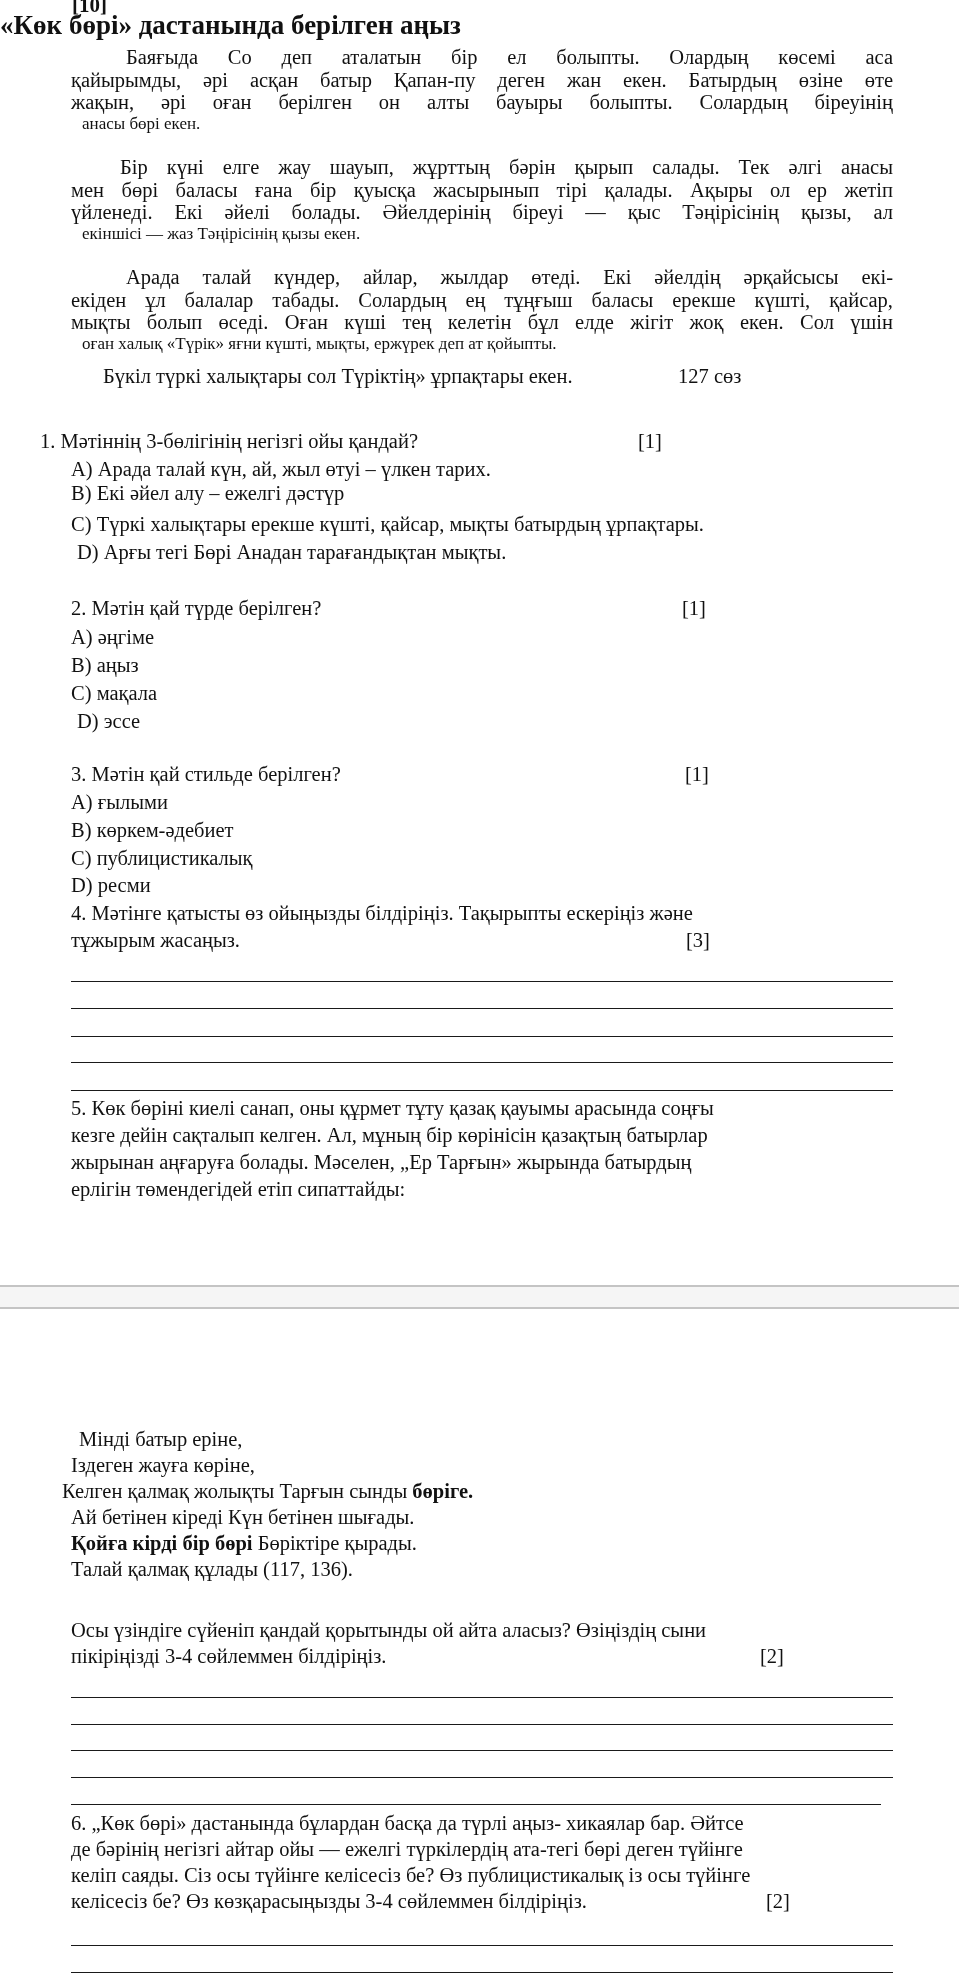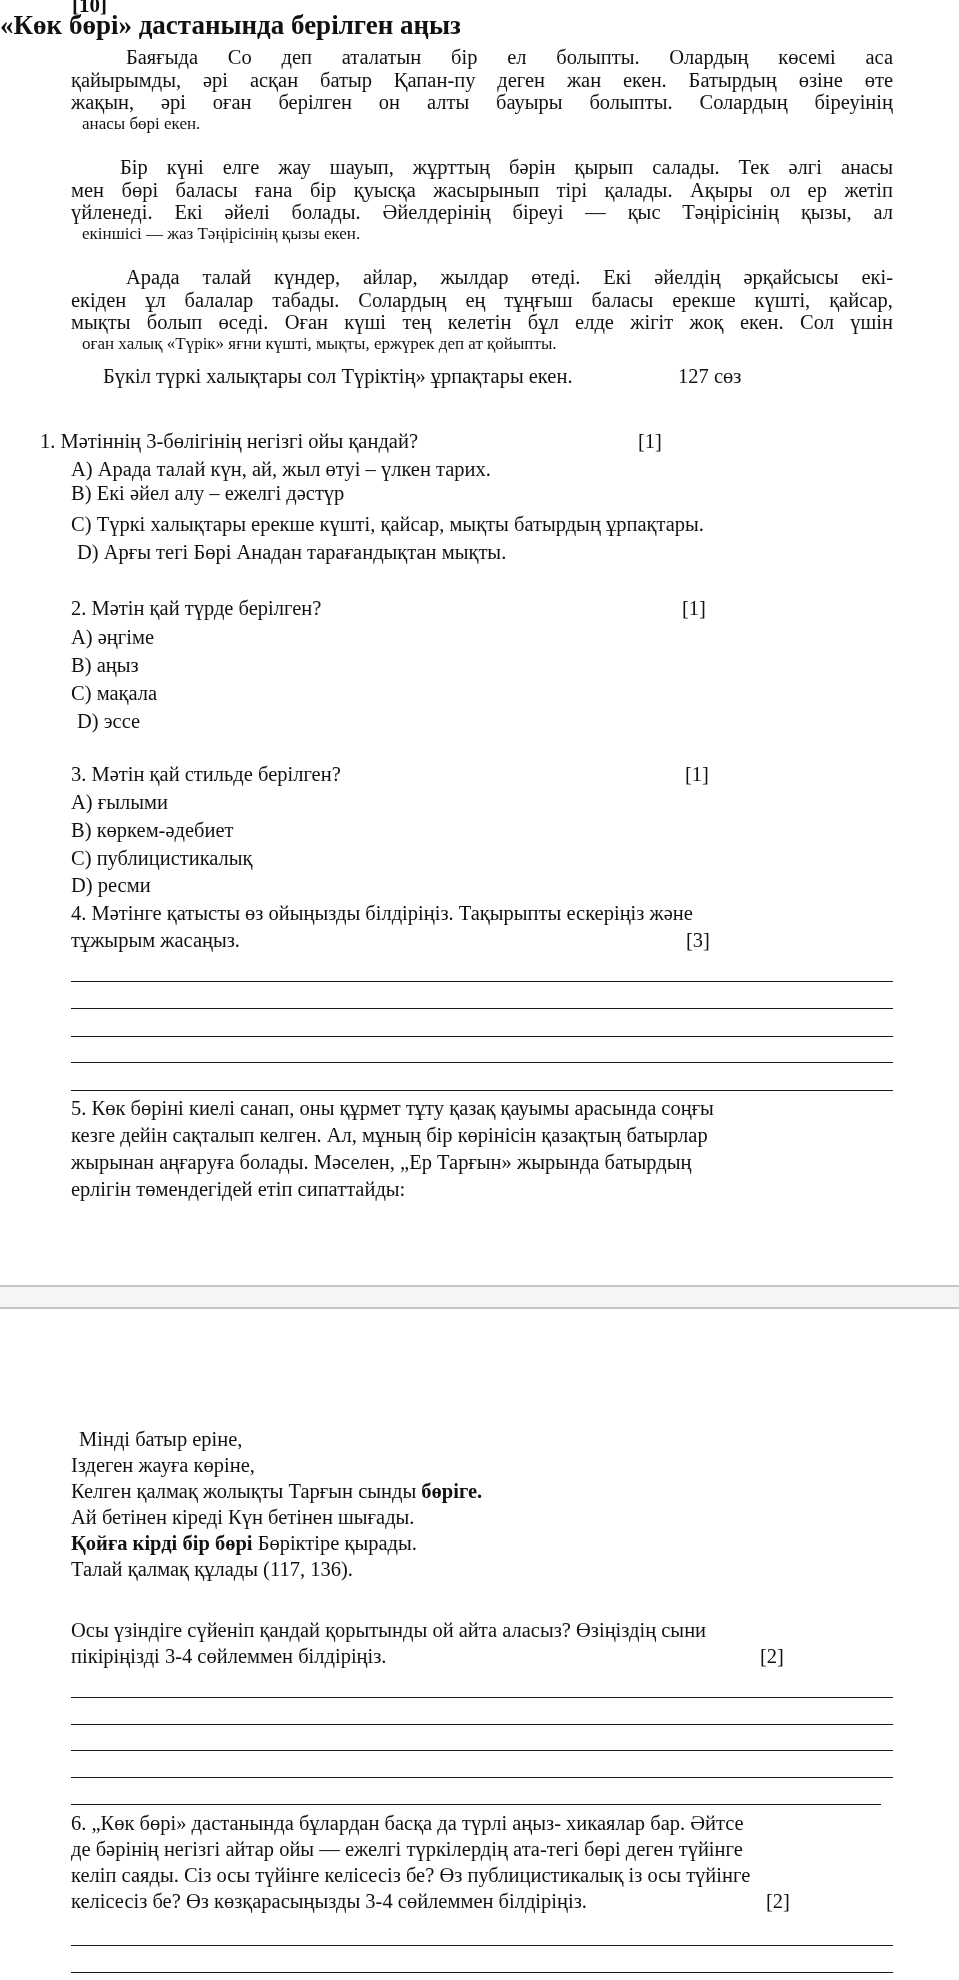--- a/index.html
+++ b/index.html
@@ -129,21 +129,21 @@
   <div class="abs txt" style="left:71px; top:1124px;">кезге дейін сақталып келген. Ал, мұның бір көрінісін қазақтың батырлар</div>
   <div class="abs txt" style="left:71px; top:1151px;">жырынан аңғаруға болады. Мәселен, „Ер Тарғын» жырында батырдың</div>
   <div class="abs txt" style="left:71px; top:1178px;">ерлігін төмендегідей етіп сипаттайды:</div>
 </div>
 
 <div class="page-sep"></div>
 
 <div>
   <div class="abs txt" style="left:79px; top:1428px;"><span>Мінді батыр еріне,</span></div>
   <div class="abs txt" style="left:71px; top:1454px;"><span>Іздеген жауға көріне,</span></div>
-  <div class="abs txt" style="left:71px; top:1480px;"><span>Келген қалмақ жолықты Тарғын сынды </span><span class="bold">бөріге.</span></div>
+  <div class="abs txt" style="left:62px; top:1480px;"><span>Келген қалмақ жолықты Тарғын сынды </span><span class="bold">бөріге.</span></div>
   <div class="abs txt" style="left:71px; top:1506px;"><span>Ай бетінен кіреді Күн бетінен шығады.</span></div>
   <div class="abs txt" style="left:71px; top:1532px;"><span class="bold">Қойға кірді бір бөрі</span><span> Бөріктіре қырады.</span></div>
   <div class="abs txt" style="left:71px; top:1558px;"><span>Талай қалмақ құлады (117, 136).</span></div>
 </div>
 
 <div>
   <div class="abs txt" style="left:71px; top:1619px;">Осы үзіндіге сүйеніп қандай қорытынды ой айта аласыз? Өзіңіздің сыни</div>
   <div class="abs txt" style="left:71px; top:1645px;">пікіріңізді  3-4 сөйлеммен білдіріңіз.</div>
   <div class="mark" style="left:760px; top:1645px;">[2]</div>
   <div class="ans-line" style="left:71px; width:822px; top:1697px;"></div>

